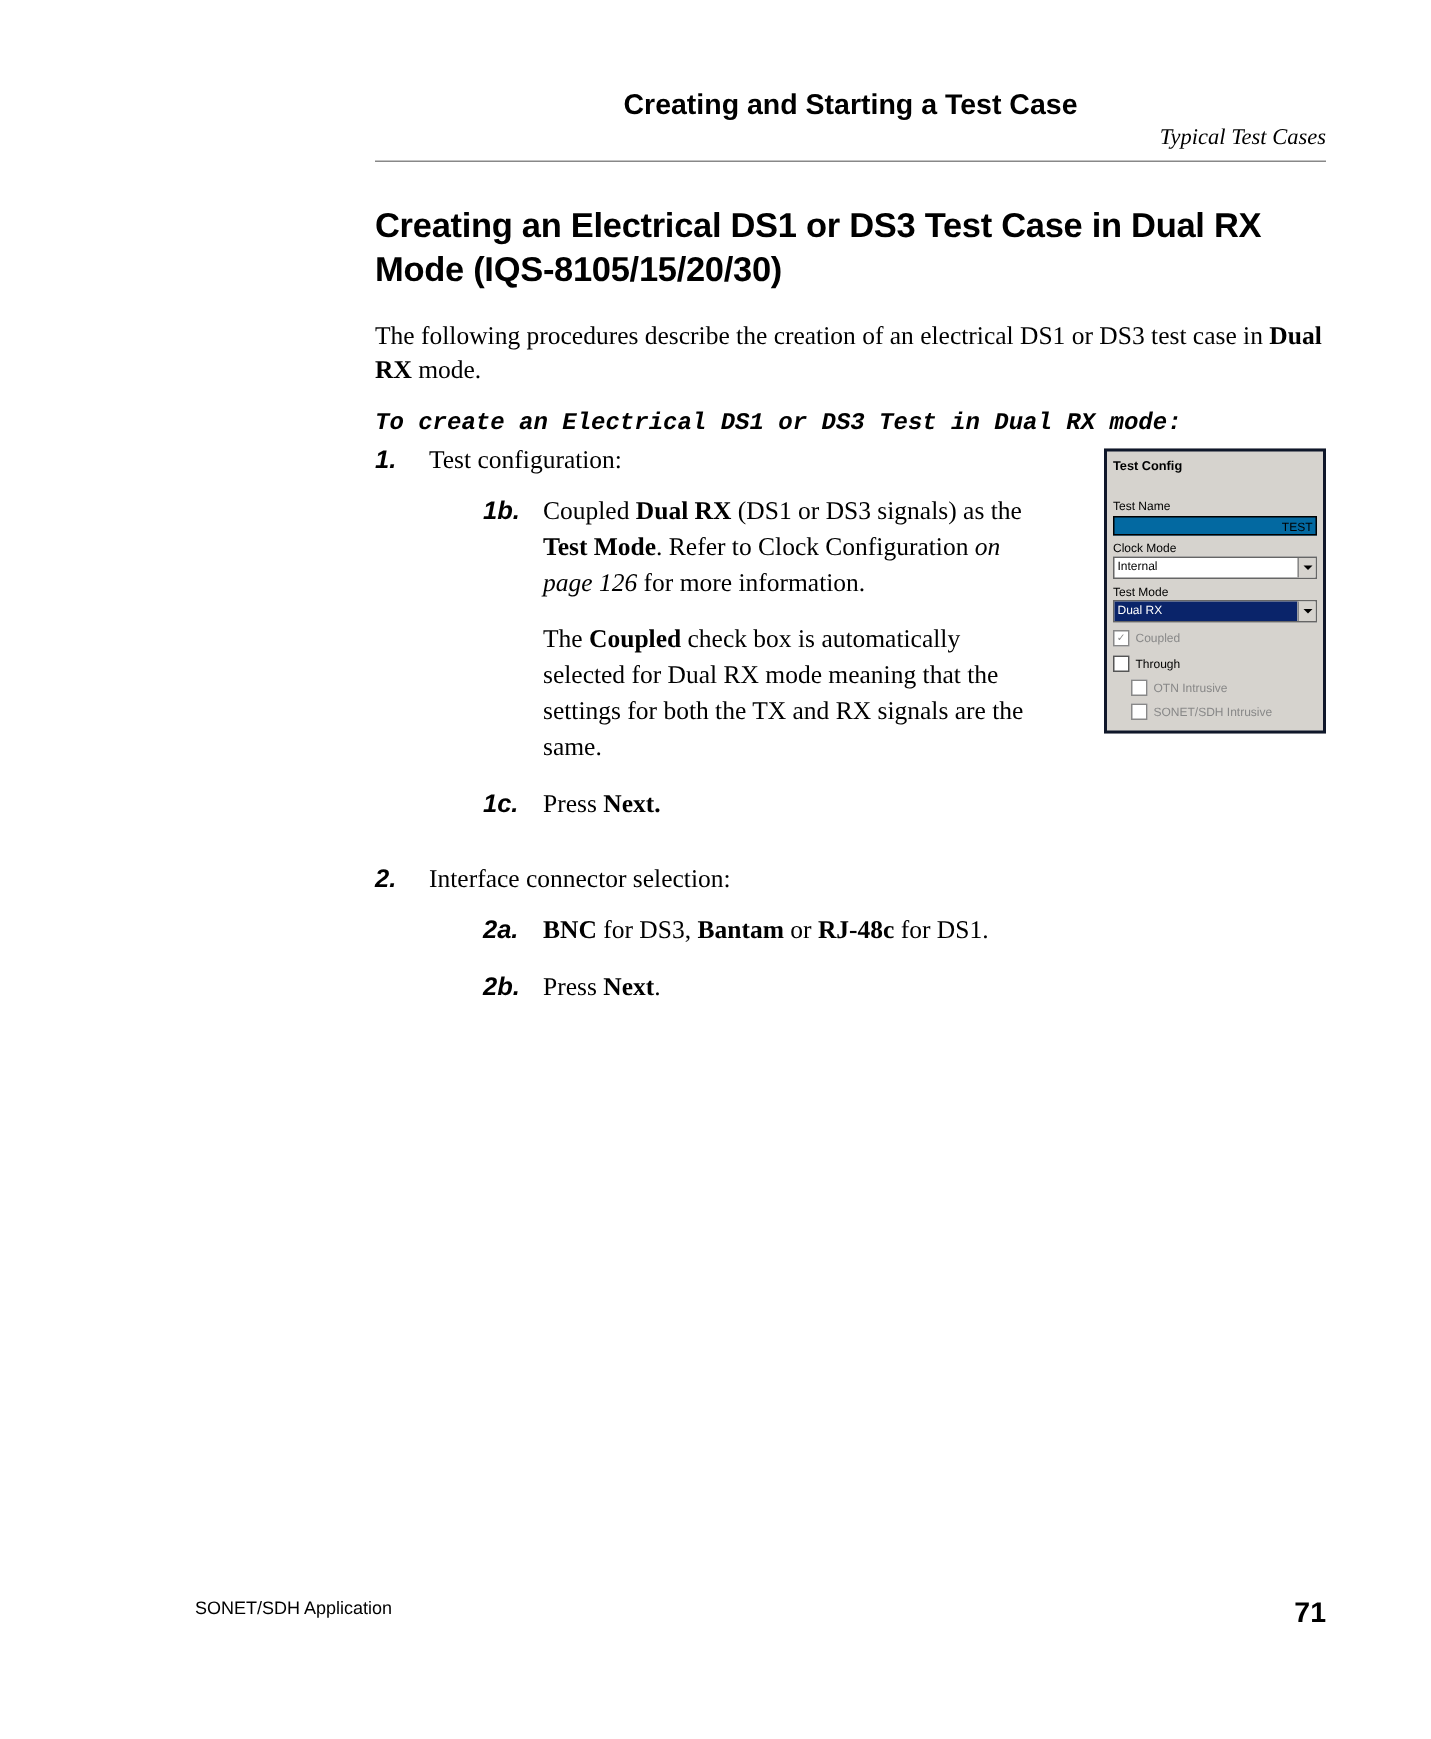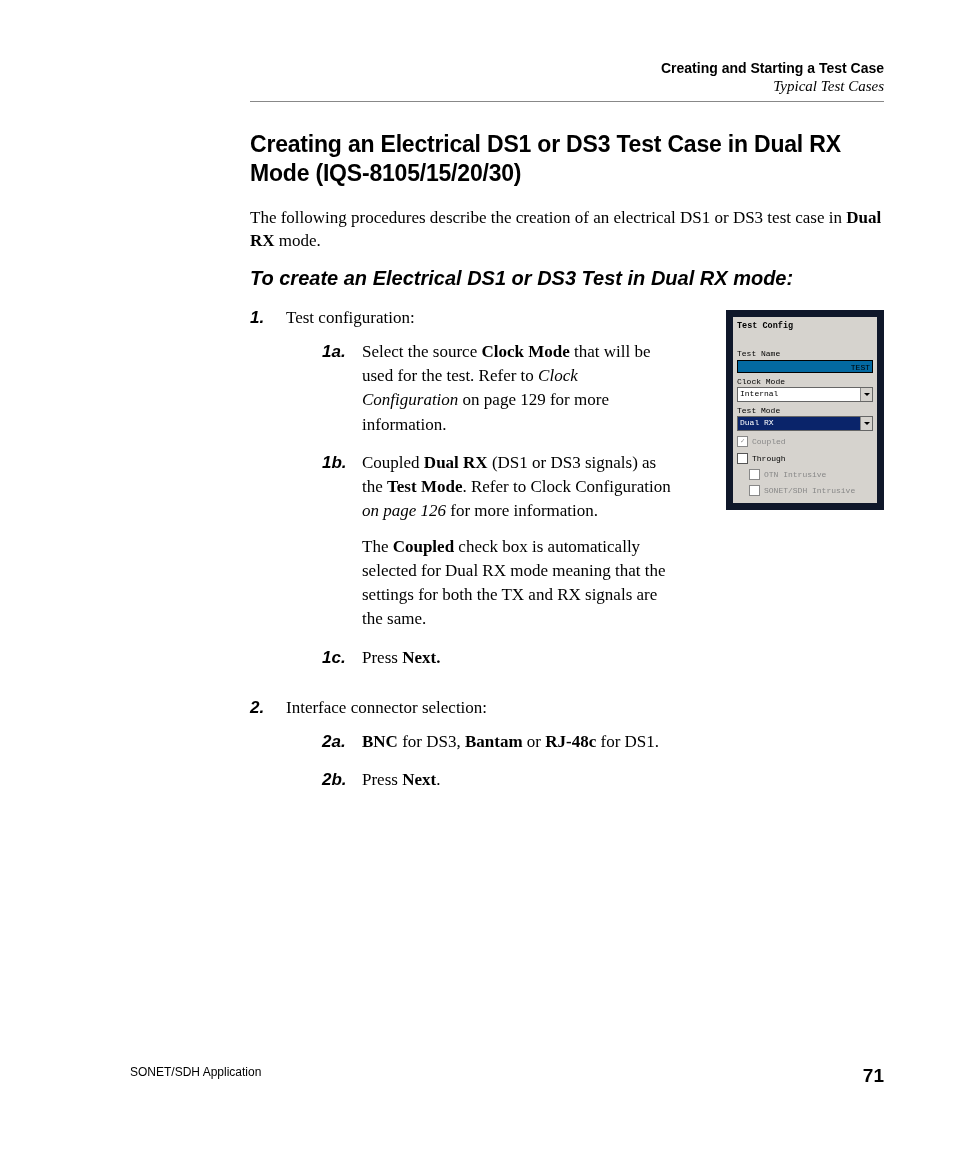--- a/index.html
+++ b/index.html
@@ -16,21 +16,22 @@
     padding: 60px 70px 50px 130px;
   }
   .header-block {
     text-align: right;
     margin-bottom: 6px;
     margin-left: 120px;
   }
   .chapter-title {
     font-family: Arial, Helvetica, sans-serif;
     font-weight: bold;
-    font-size: 14px;
+    font-size: 19px;
+    text-align: center;
   }
   .subchapter {
     font-style: italic;
     font-size: 15px;
     margin-top: 2px;
   }
   .hr {
     border: none;
     border-top: 1px solid #888;
     margin: 6px 0 28px 120px;
@@ -42,35 +43,35 @@
     line-height: 1.25;
     margin: 0 0 18px 120px;
     letter-spacing: -0.2px;
   }
   .intro {
     font-size: 17px;
     line-height: 1.4;
     margin: 0 0 14px 120px;
   }
   .subhead {
-    font-family: Liberation Sans, sans-serif;
+    font-family: Liberation Mono, monospace;
     font-weight: bold;
     font-style: italic;
-    font-size: 20px;
-    margin: 0 0 16px 120px;
+    font-size: 16px;
+    margin: 0 0 4px 120px;
   }
   .figure-wrap {
     float: right;
     margin: 4px 0 6px 12px;
   }
   .test-config {
     width: 136px;
-    border: 7px solid #0f172a;
+    border: 2px solid #0f172a;
     background: #d6d3ce;
-    font-family: Liberation Mono, monospace;
+    font-family: Liberation Sans, sans-serif;
     font-size: 8px;
     color: #000;
     padding: 3px 4px 6px 4px;
     margin-left: 40px;
   }
   .tc-title {
     font-weight: bold;
     font-size: 8.5px;
     margin-bottom: 16px;
   }
@@ -262,30 +263,20 @@
               <div class="tc-check-row tc-sub">
                 <span class="tc-check-box"></span>
                 <span>SONET/SDH Intrusive</span>
               </div>
             </div>
           </div>
 
           <span>Test configuration:</span>
 
           <ol class="sub-list">
-            <li>
-              <div class="sli-row">
-                <span class="sli-num">1a.</span>
-                <div class="sli-body">
-                  <p>
-                    <span>Select the source </span><span class="b">Clock Mode</span><span> that will be used for the test. Refer to </span><span class="i">Clock Configuration</span><span> on page 129 for more information.</span>
-                  </p>
-                </div>
-              </div>
-            </li>
             <li>
               <div class="sli-row">
                 <span class="sli-num">1b.</span>
                 <div class="sli-body">
                   <p>
                     <span>Coupled </span><span class="b">Dual RX</span><span> (DS1 or DS3 signals) as the </span><span class="b">Test Mode</span><span>. Refer to Clock Configuration </span><span class="i">on page 126</span><span> for more information.</span>
                   </p>
                   <p>
                     <span>The </span><span class="b">Coupled</span><span> check box is automatically selected for Dual RX mode meaning that the settings for both the TX and RX signals are the same.</span>
                   </p>

